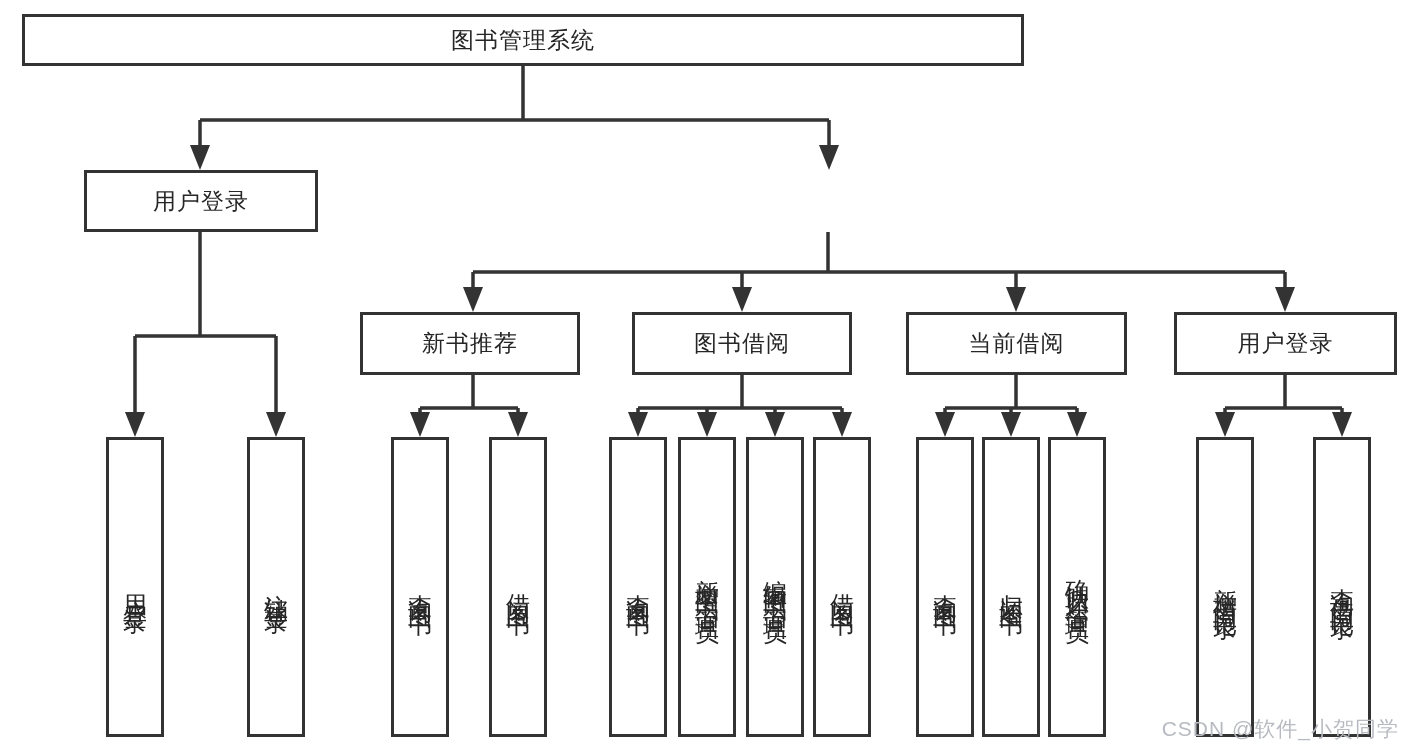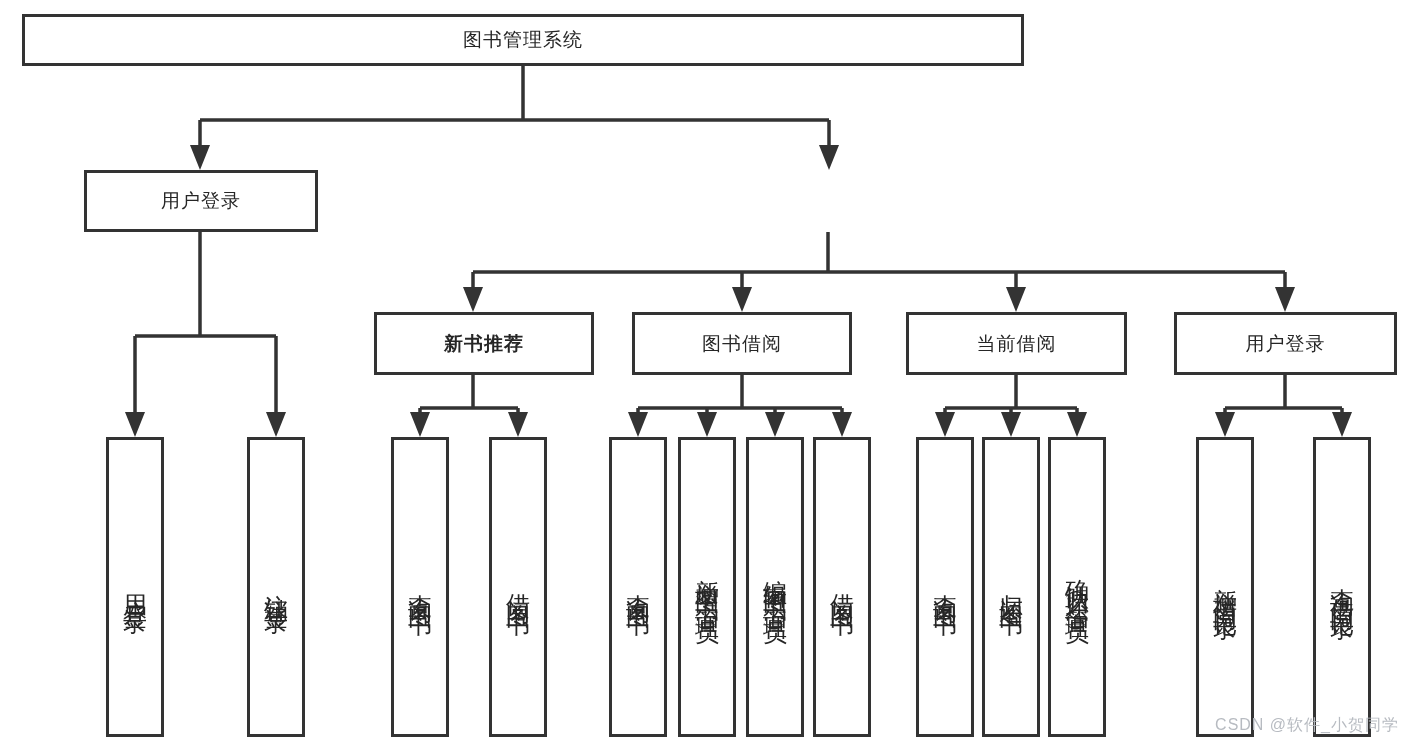--- a/index.html
+++ b/index.html
@@ -9,29 +9,29 @@
     position:relative; width:1405px; height:747px;
     background:#ffffff; overflow:hidden;
     font-family:"Liberation Sans","DejaVu Sans",sans-serif;
   }
   svg.connectors { position:absolute; left:0; top:0; width:1405px; height:747px; }
   .box {
     position:absolute; background:#ffffff; border:3px solid #333333;
     display:flex; align-items:center; justify-content:center;
     color:#262626;
   }
-  .h-label { font-size:19px; letter-spacing:1px; white-space:nowrap; }
+  .h-label { font-size:23px; letter-spacing:1px; white-space:nowrap; }
   .leaf { width:58px; height:300px; top:437px; }
   .v-label {
     writing-mode:vertical-rl; text-orientation:mixed;
     font-size:24px; letter-spacing:6px; line-height:1; white-space:nowrap;
   }
   .watermark {
     position:absolute; right:6px; top:715px;
-    font-size:16px; letter-spacing:1px; color:#b7bbc1; white-space:nowrap;
+    font-size:21px; letter-spacing:1px; color:#b7bbc1; white-space:nowrap;
   }
 </style>
 </head>
 <body>
 
 <div class="canvas">
 
   <svg class="connectors" viewBox="0 0 1405 747" xmlns="http://www.w3.org/2000/svg">
     <g stroke="#333333" stroke-width="3.5" fill="none">
 
@@ -73,21 +73,21 @@
   </svg>
 
   <div class="box" style="left:22px; top:14px; width:1002px; height:52px;">
     <span class="h-label">图书管理系统</span>
   </div>
 
   <div class="box" style="left:84px; top:170px; width:234px; height:62px;">
     <span class="h-label">用户登录</span>
   </div>
 
-  <div class="box" style="left:374px; top:312px; width:220px; height:63px;font-weight:bold;">
+  <div class="box" style="left:360px; top:312px; width:220px; height:63px;">
     <span class="h-label">新书推荐</span>
   </div>
   <div class="box" style="left:632px; top:312px; width:220px; height:63px;">
     <span class="h-label">图书借阅</span>
   </div>
   <div class="box" style="left:906px; top:312px; width:221px; height:63px;">
     <span class="h-label">当前借阅</span>
   </div>
   <div class="box" style="left:1174px; top:312px; width:223px; height:63px;">
     <span class="h-label">用户登录</span>

